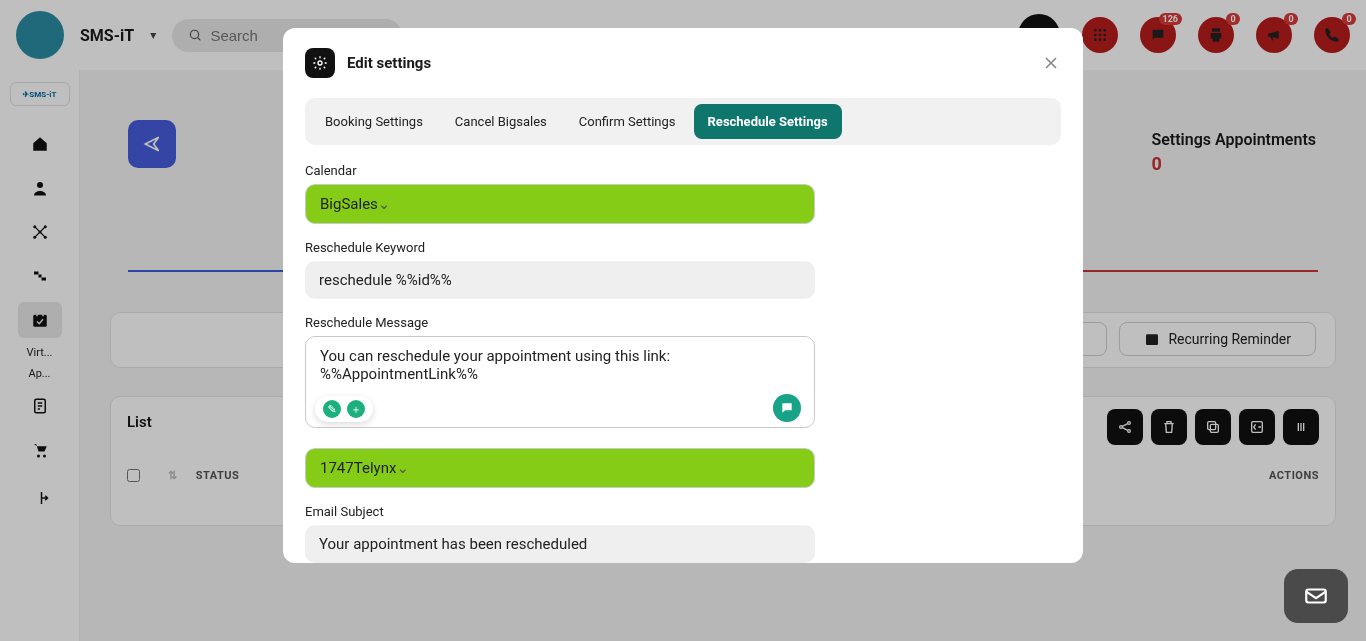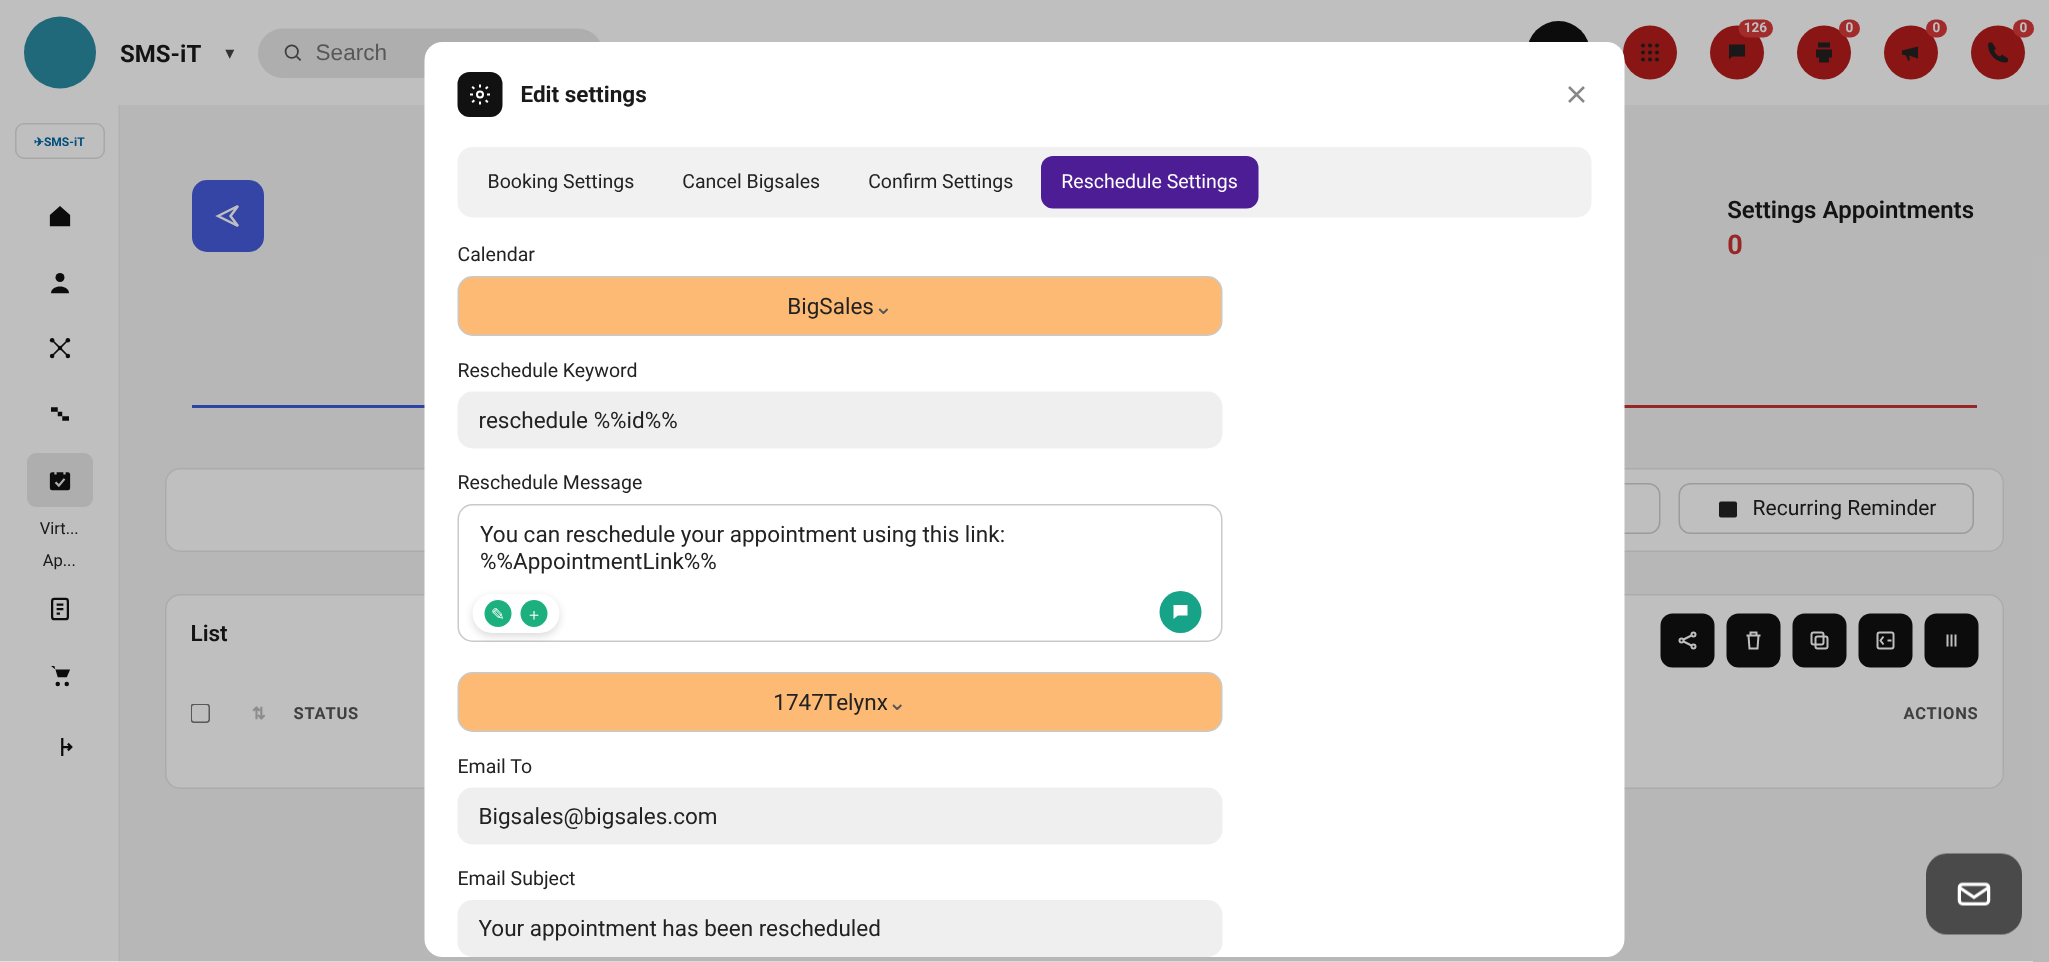--- a/index.html
+++ b/index.html
@@ -52,27 +52,27 @@
 
     
     .modal { position: fixed; top: 28px; left: 50%; transform: translateX(-50%); width: 800px; background: #fff; border-radius: 12px; z-index: 200; padding: 20px 22px 0 22px; max-height: 620px; overflow: hidden; }
     .modal-head { display: flex; align-items: center; gap: 12px; margin-bottom: 20px; }
     .modal-head .gear { width: 30px; height: 30px; background: #111; color: #fff; border-radius: 8px; display: flex; align-items: center; justify-content: center; }
     .modal-head .title { font-weight: 700; font-size: 15px; }
     .modal-close { margin-left: auto; color: #888; cursor: pointer; }
 
     .tabbar { background: #f1f1f1; border-radius: 10px; padding: 6px; display: flex; gap: 4px; margin-bottom: 18px; }
     .tabbar .tab { padding: 10px 14px; border-radius: 8px; font-size: 13px; color: #222; cursor: pointer; }
-    .tabbar .tab.active { background: #4c1d95; color: #fff; font-weight: 400; }
+    .tabbar .tab.active { background: #0f766e; color: #fff; font-weight: 700; }
 
     .form-col { width: 510px; }
     .fld-label { font-size: 13px; color: #222; margin-bottom: 6px; display: block; }
     .fld-group { margin-bottom: 16px; }
     .select, .input, .textarea { width: 100%; border: 1px solid #c9c9c9; border-radius: 10px; background: #fff; font-size: 15px; padding: 10px 14px; color: #222; font-family: inherit; }
-    .select { display: flex; align-items: center; justify-content: center; background: #fdba74; }
+    .select { display: flex; align-items: center; justify-content: flex-start; background: #84cc16; }
     .select .chev { color: #555; }
     .readonly { background: #efefef; border: 0; }
     .textarea { height: 92px; resize: none; position: relative; }
     .textarea-wrap { position: relative; }
     .bubble-left { position: absolute; left: 10px; bottom: 10px; background: #fff; border-radius: 16px; box-shadow: 0 2px 6px rgba(0,0,0,0.15); padding: 4px 8px; display: flex; gap: 6px; align-items: center; }
     .bubble-left span { width: 18px; height: 18px; border-radius: 50%; display: inline-flex; align-items: center; justify-content: center; color: #fff; font-size: 11px; }
     .bubble-right { position: absolute; right: 14px; bottom: 10px; width: 28px; height: 28px; background: #17a387; border-radius: 50%; display: flex; align-items: center; justify-content: center; color: #fff; }
 
     
     .chat-widget { position: fixed; right: 18px; bottom: 18px; width: 64px; height: 54px; background: #4a4a4a; border-radius: 14px; display: flex; align-items: center; justify-content: center; color: #fff; z-index: 300; }
@@ -318,24 +318,20 @@
       </div>
     </div>
 
     <div class="fld-group">
       <div class="select">
         <span>1747Telynx</span>
         <span class="chev">⌄</span>
       </div>
     </div>
 
-    <div class="fld-group">
-      <label class="fld-label">Email To</label>
-      <input class="input readonly" value="Bigsales@bigsales.com" style="">
-    </div>
 
     <div class="fld-group" style="margin-bottom:0;">
       <label class="fld-label">Email Subject</label>
       <input class="input readonly" value="Your appointment has been rescheduled" style="">
     </div>
 
   </div>
 </div>
 
 <div class="chat-widget">

